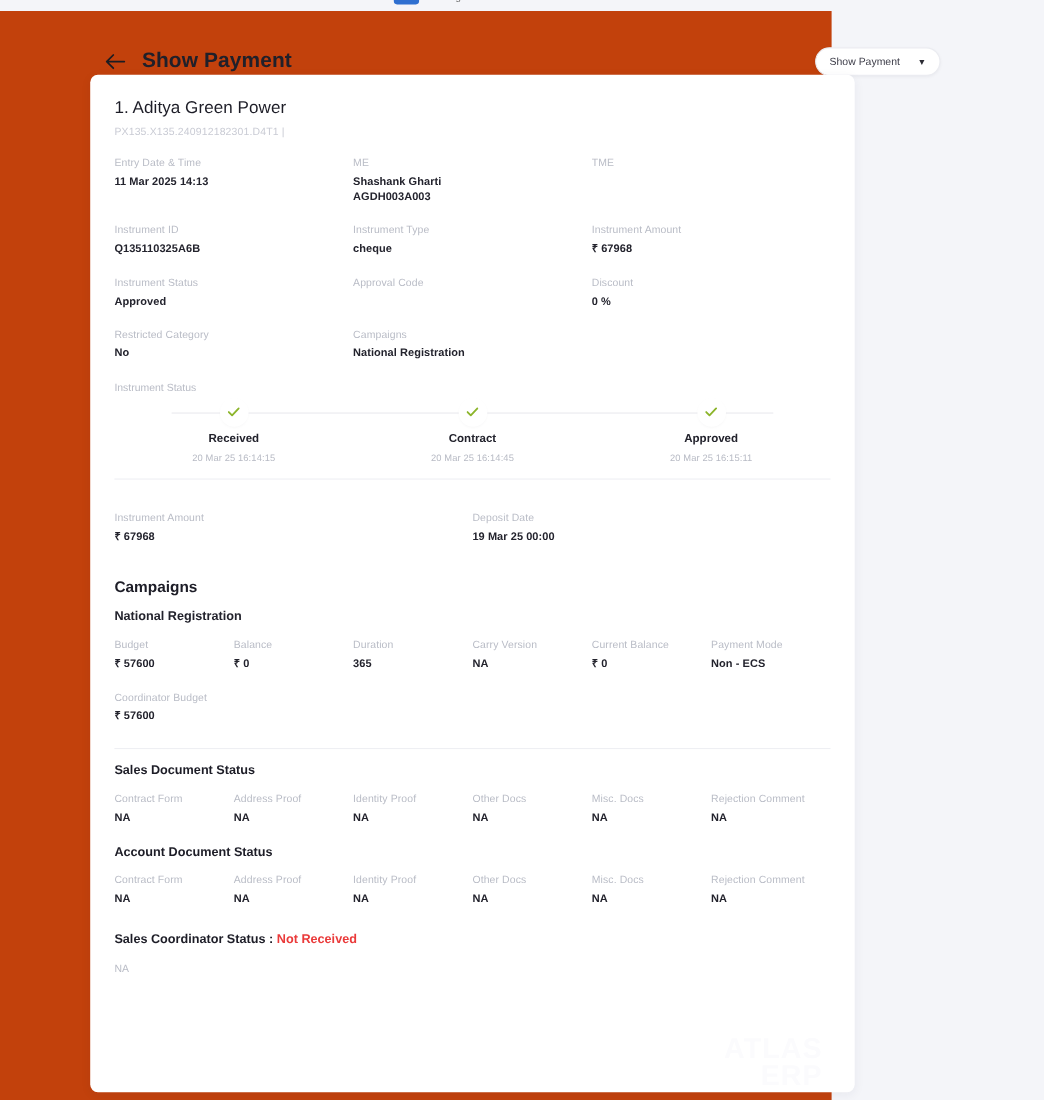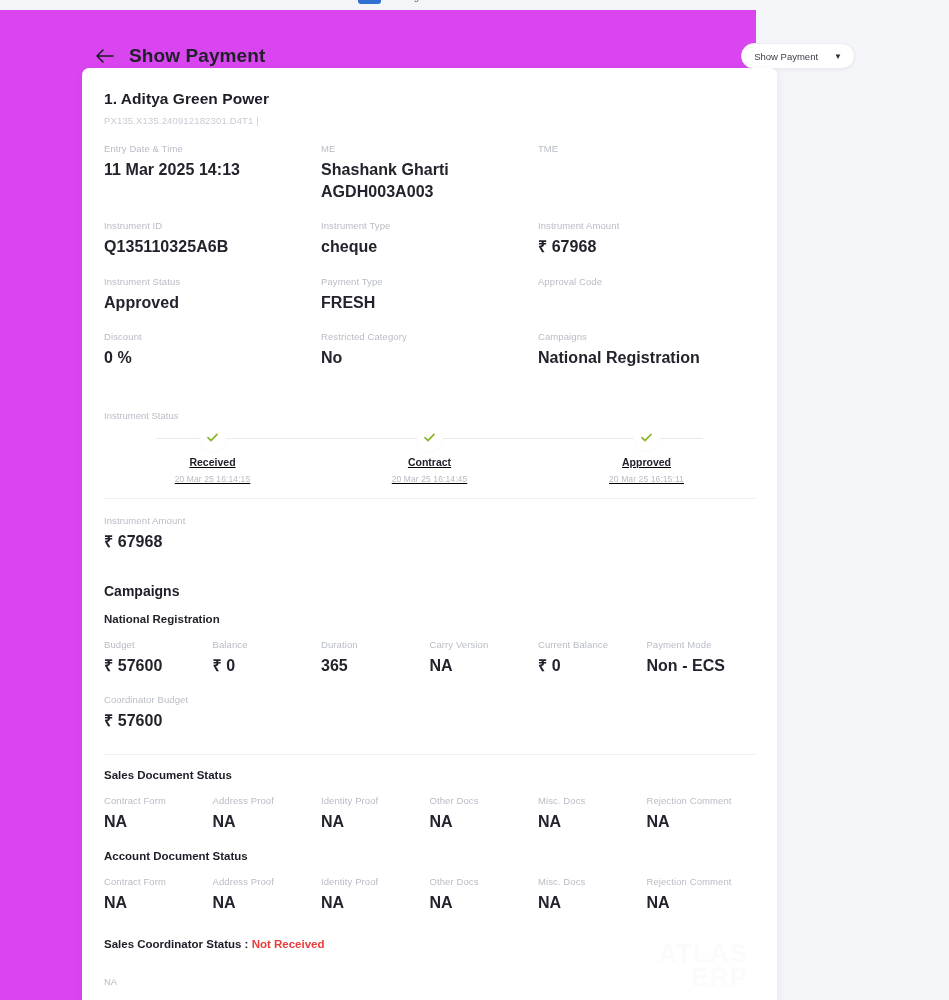--- a/index.html
+++ b/index.html
@@ -19,21 +19,21 @@
   }
   .rating-pill {
     background: #2f6fd0; color: #fff; font-size: 9px; font-weight: bold;
     border-radius: 3px; padding: 2px 5px;
   }
   .rating-text { font-size: 9px; color: #555; }
 
   .page {
     position: absolute; left: 0; top: 10px;
     width: 756px; height: 990px;
-    background: #d946ef;
+    background: #c2410c;
   }
   .header {
     position: absolute; left: 0; top: 22px; width: 949px; height: 48px;
     display: flex; align-items: center; padding: 0 94px 0 94px;
   }
   .back-arrow {
     width: 22px; height: 22px; color: #1c1c22;
     display: flex; align-items: center; justify-content: center;
     cursor: pointer; flex: 0 0 auto;
   }
@@ -53,46 +53,46 @@
   .caret { font-size: 8px; color: #2b2b33; }
 
   .card {
     position: absolute; left: 82px; top: 58px;
     width: 695px; min-height: 925px;
     background: #fff; border-radius: 7px;
     box-shadow: 0 2px 10px rgba(30,30,60,0.06);
     padding: 22px 22px 0 22px;
   }
   .entity-title {
-    font-size: 15.5px; font-weight: bold; color: #1d1d27;
+    font-size: 15.5px; font-weight: normal; color: #1d1d27;
     letter-spacing: 0.05px;
   }
   .entity-ref {
     font-size: 9.5px; color: #c9cbd4; margin-top: 7px; letter-spacing: 0.15px;
   }
 
   .grid { display: flex; flex-wrap: wrap; margin-top: 17px; }
   .fld { margin-bottom: 18px; }
   .fld-label {
     font-size: 9.5px; color: #b9bcc6; letter-spacing: 0.1px;
     margin-bottom: 5px; white-space: nowrap;
   }
   .fld-value {
-    font-size: 16px; font-weight: bold; color: #23232d;
+    font-size: 10px; font-weight: bold; color: #23232d;
     letter-spacing: 0.05px; line-height: 1.35;
   }
   .c3 { width: 33.33%; }
   .c6 { width: 16.666%; }
   .c2 { width: 50%; }
 
   .tracker-label { font-size: 9.5px; color: #b9bcc6; margin-bottom: 6px; }
   .tracker {
     position: relative; display: flex;
     border-bottom: 1px solid #eeeff3;
-    padding-bottom: 14px; margin-bottom: 16px; text-decoration: underline;
+    padding-bottom: 14px; margin-bottom: 30px;
   }
   .tracker::before {
     content: ""; position: absolute; left: 8%; right: 8%; top: 11px;
     height: 1px; background: #e9eaee;
   }
   .step { flex: 1 1 0; text-align: center; position: relative; z-index: 2; }
   .step-dot {
     width: 22px; height: 22px; border-radius: 50%; background: #fff;
     margin: 0 auto 7px auto;
     display: flex; align-items: center; justify-content: center;
@@ -108,21 +108,21 @@
   .sub-head {
     font-size: 11.5px; font-weight: bold; color: #23232d; margin-bottom: 14px;
   }
   .divider { height: 1px; background: #eeeff3; margin: 4px 0 14px 0; }
   .sec-head-sm {
     font-size: 11.5px; font-weight: bold; color: #1d1d27; margin-bottom: 14px;
   }
 
   .coord-row {
     font-size: 11.5px; font-weight: bold; color: #1d1d27;
-    margin-top: 6px; margin-bottom: 26px;
+    margin-top: 6px; margin-bottom: 16px;
   }
   .coord-status { color: #ea3a3a; }
   .coord-na { font-size: 9.5px; color: #b9bcc6; margin-bottom: 28px; }
   .watermark {
     position: absolute; right: 8px; bottom: 10px;
     font-size: 26px; font-weight: bold; color: #fbfbfd;
     letter-spacing: 1px; line-height: 0.95; text-align: right;
     pointer-events: none; user-select: none;
   }
 </style>
@@ -180,24 +180,20 @@
         </div>
         <div class="fld c3">
           <div class="fld-label">Instrument Amount</div>
           <div class="fld-value">₹ 67968</div>
         </div>
         <div class="fld c3">
           <div class="fld-label">Instrument Status</div>
           <div class="fld-value">Approved</div>
         </div>
         <div class="fld c3">
-          <div class="fld-label">Payment Type</div>
-          <div class="fld-value">FRESH</div>
-        </div>
-        <div class="fld c3">
           <div class="fld-label">Approval Code</div>
           <div class="fld-value"></div>
         </div>
         <div class="fld c3">
           <div class="fld-label">Discount</div>
           <div class="fld-value">0 %</div>
         </div>
         <div class="fld c3">
           <div class="fld-label">Restricted Category</div>
           <div class="fld-value">No</div>
@@ -241,20 +237,24 @@
           <div class="step-name">Approved</div>
           <div class="step-time">20 Mar 25 16:15:11</div>
         </div>
       </div>
 
     <div class="grid" id="instrument-grid" style="margin-top:0;">
         <div class="fld c2">
           <div class="fld-label">Instrument Amount</div>
           <div class="fld-value">₹ 67968</div>
         </div>
+        <div class="fld c2">
+          <div class="fld-label">Deposit Date</div>
+          <div class="fld-value">19 Mar 25 00:00</div>
+        </div>
       </div>
 
     <div class="sec-head">Campaigns</div>
     <div class="sub-head">National Registration</div>
     <div class="grid" id="campaign-grid" style="margin-top:0;">
         <div class="fld c6">
           <div class="fld-label">Budget</div>
           <div class="fld-value">₹ 57600</div>
         </div>
         <div class="fld c6">

